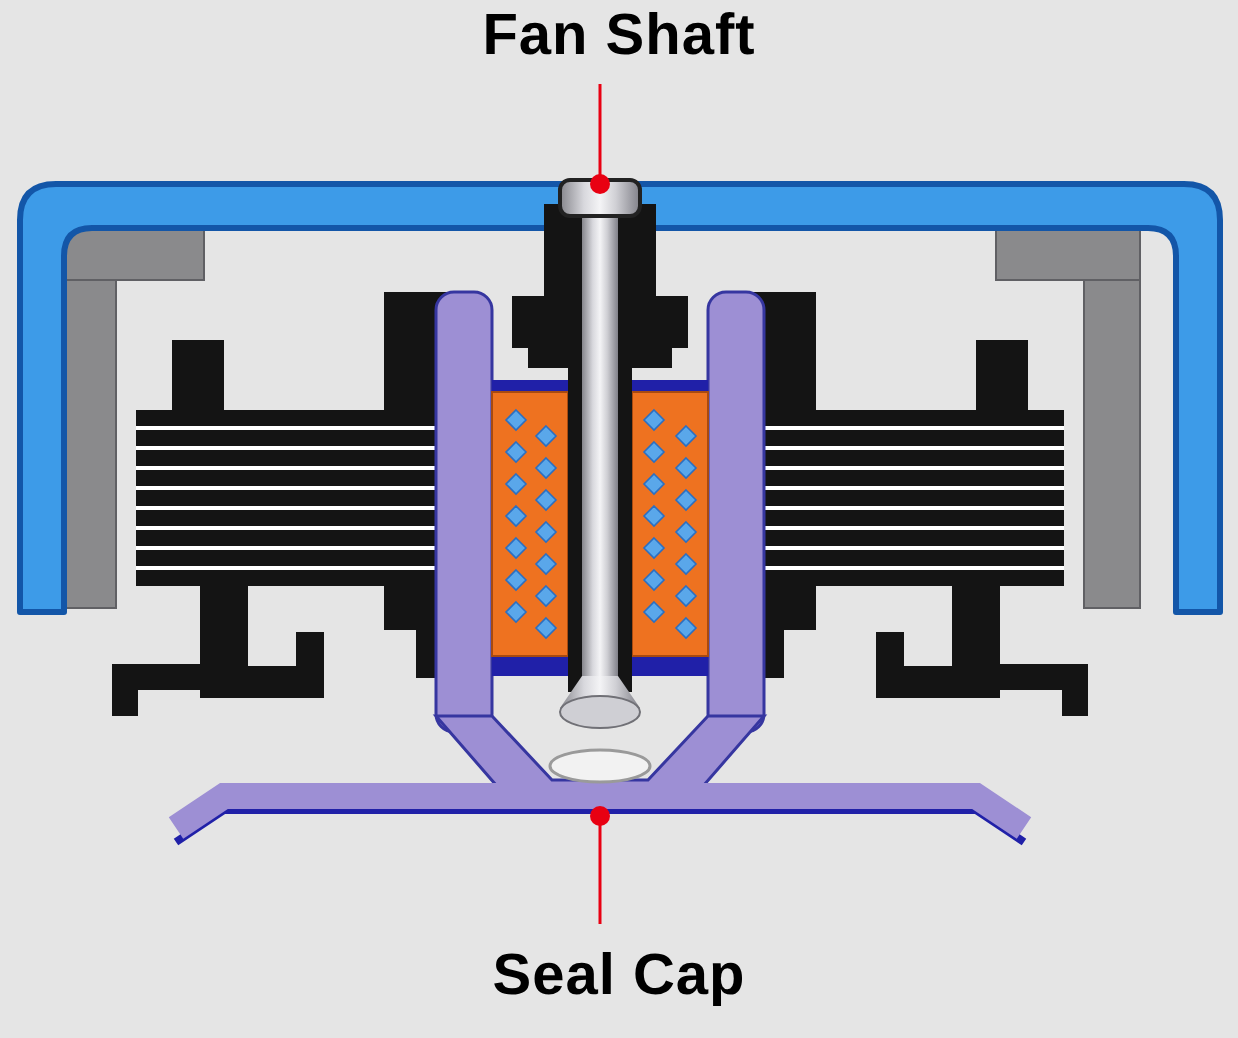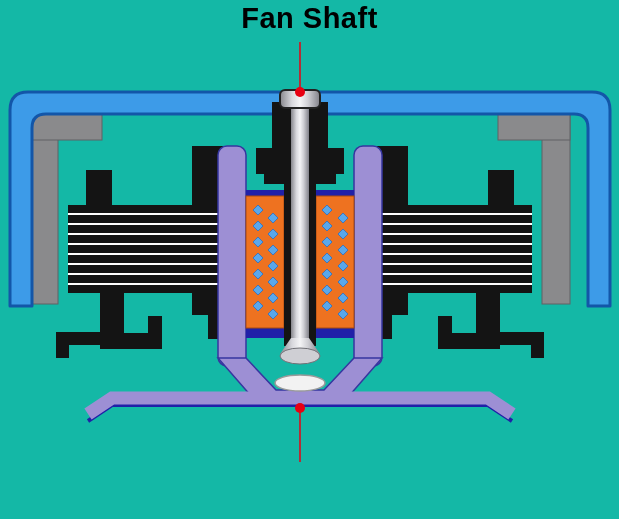--- a/index.html
+++ b/index.html
@@ -1,20 +1,20 @@
 <!DOCTYPE html>
 <html><head>
 <meta charset="utf-8">
 <style>
   html, body { margin: 0; padding: 0; background: #ffffff; }
   .stage {
     position: relative;
     width: 619px;
     height: 519px;
-    background: #14b8a6;
+    background: #e5e5e5;
     font-family: "Liberation Sans", sans-serif;
     overflow: hidden;
   }
   .stage svg { position: absolute; left: 0; top: 0; }
   .label {
     position: absolute;
     left: 0;
     width: 100%;
     text-align: center;
     font-weight: bold;
@@ -145,14 +145,15 @@
     </g>
 
     <g>
       <line x1="300" y1="42" x2="300" y2="88" stroke="#E80012" stroke-width="1.5"></line>
       <circle cx="300" cy="92" r="5" fill="#E80012"></circle>
       <circle cx="300" cy="408" r="5" fill="#E80012"></circle>
       <line x1="300" y1="412" x2="300" y2="462" stroke="#E80012" stroke-width="1.5"></line>
     </g>
   </svg>
 
+  <div class="label bottom">Seal Cap</div>
 
 </div>
 
 </body></html>

